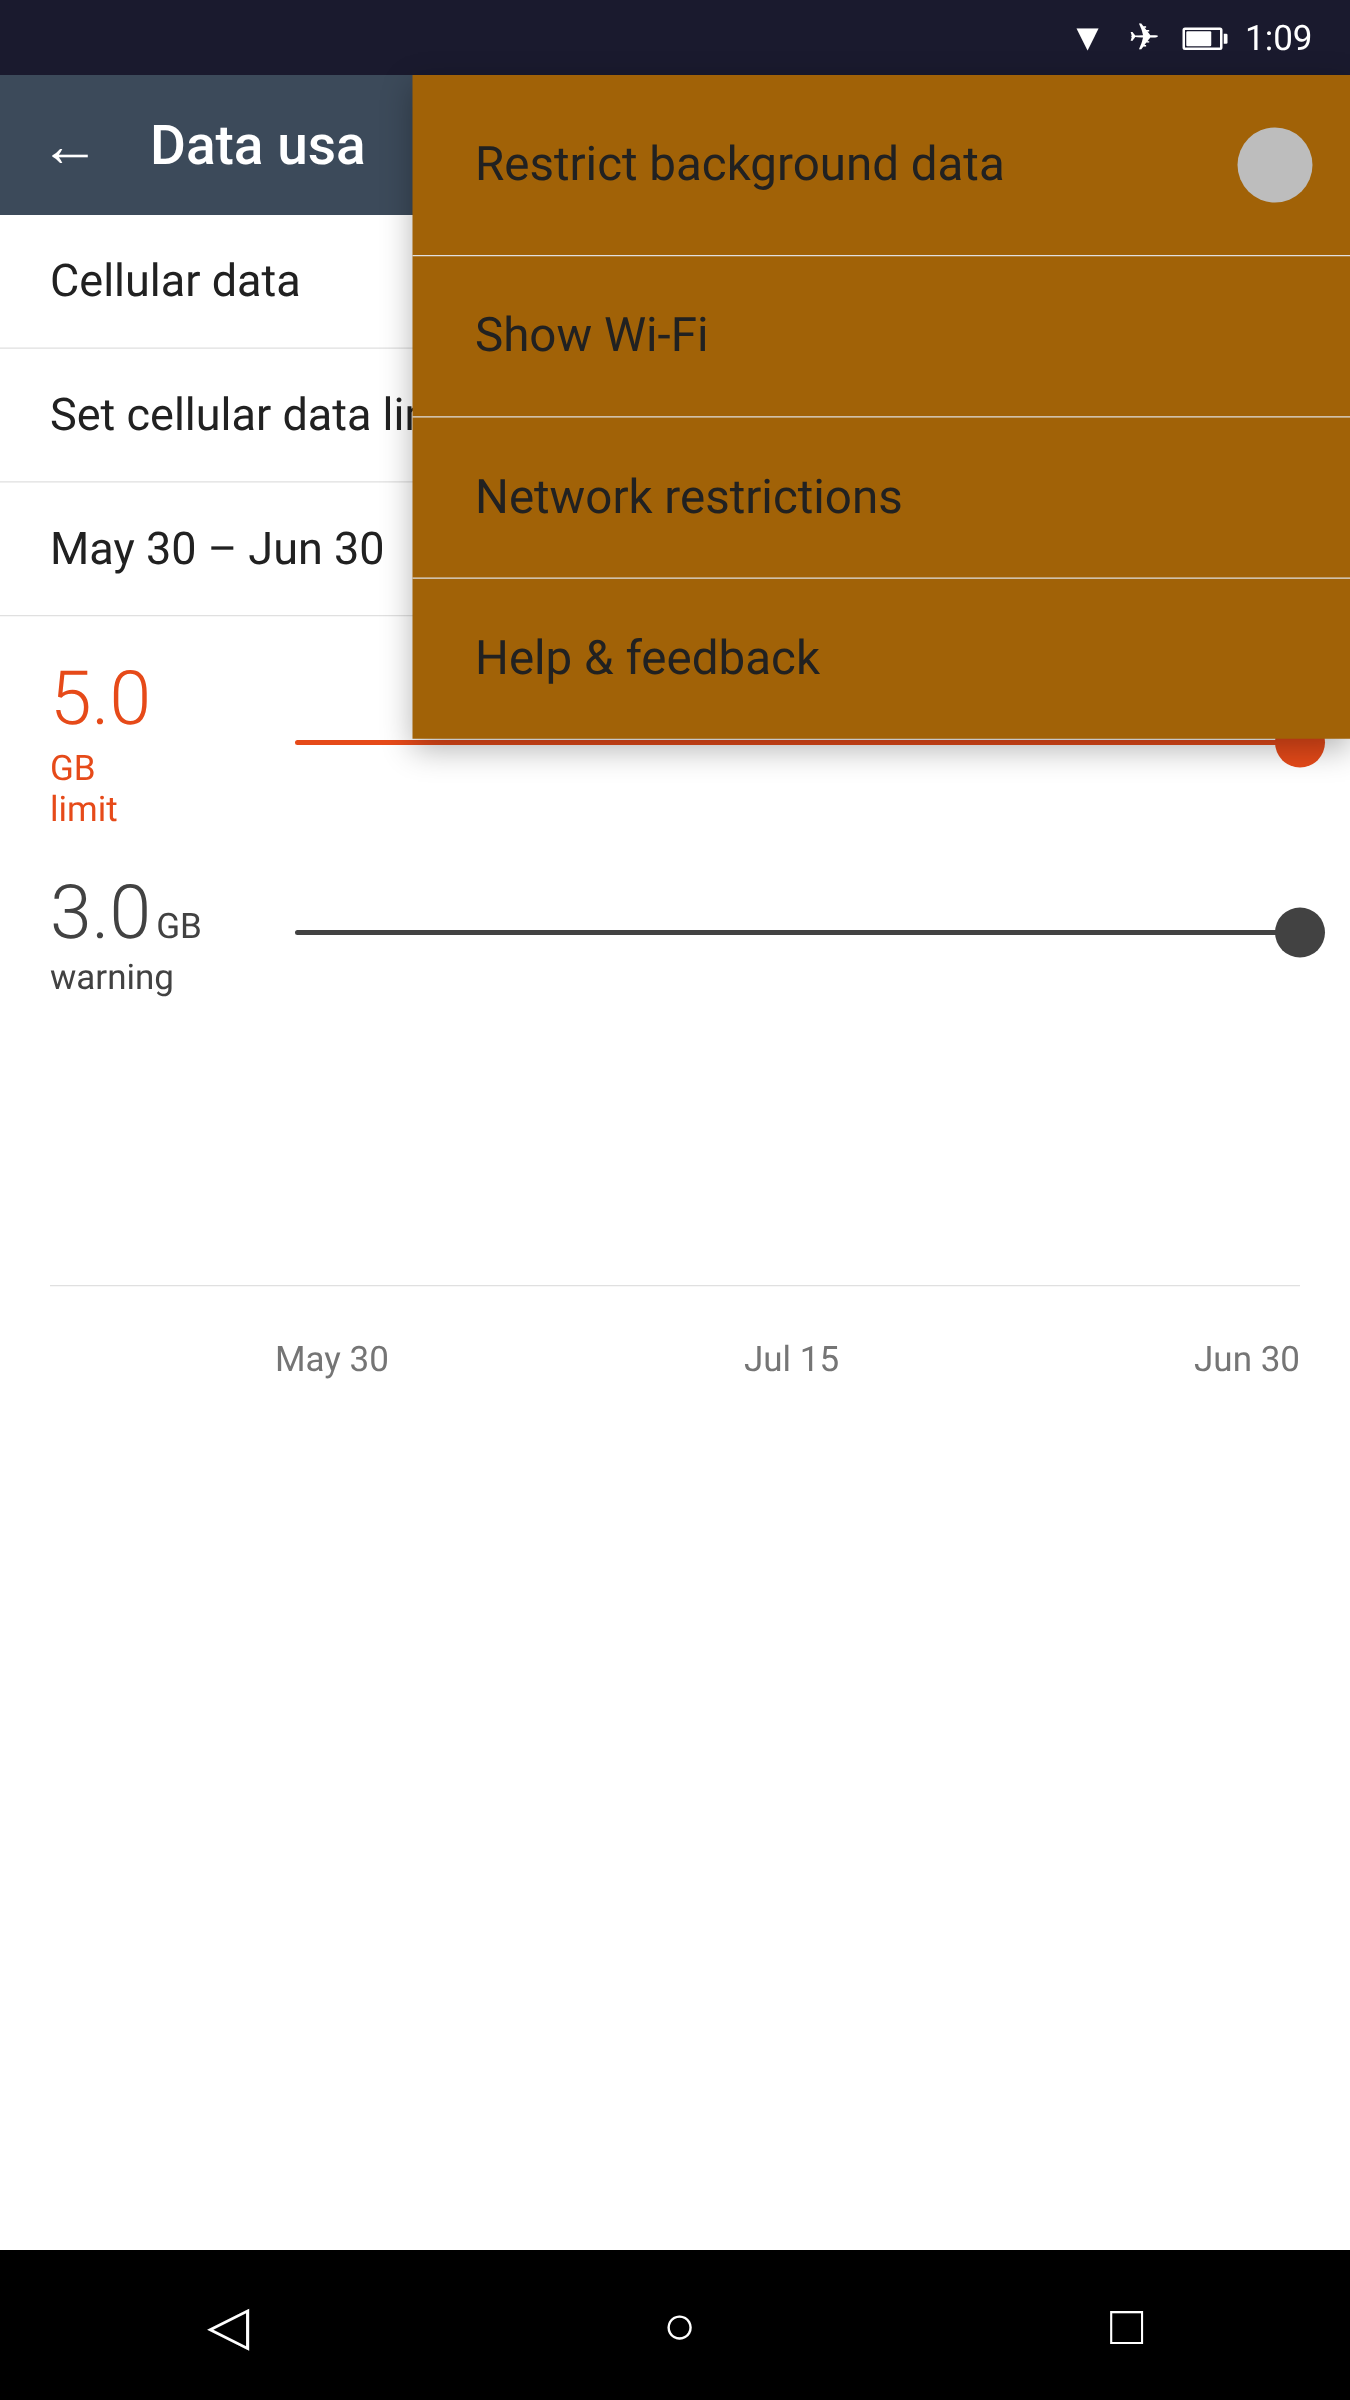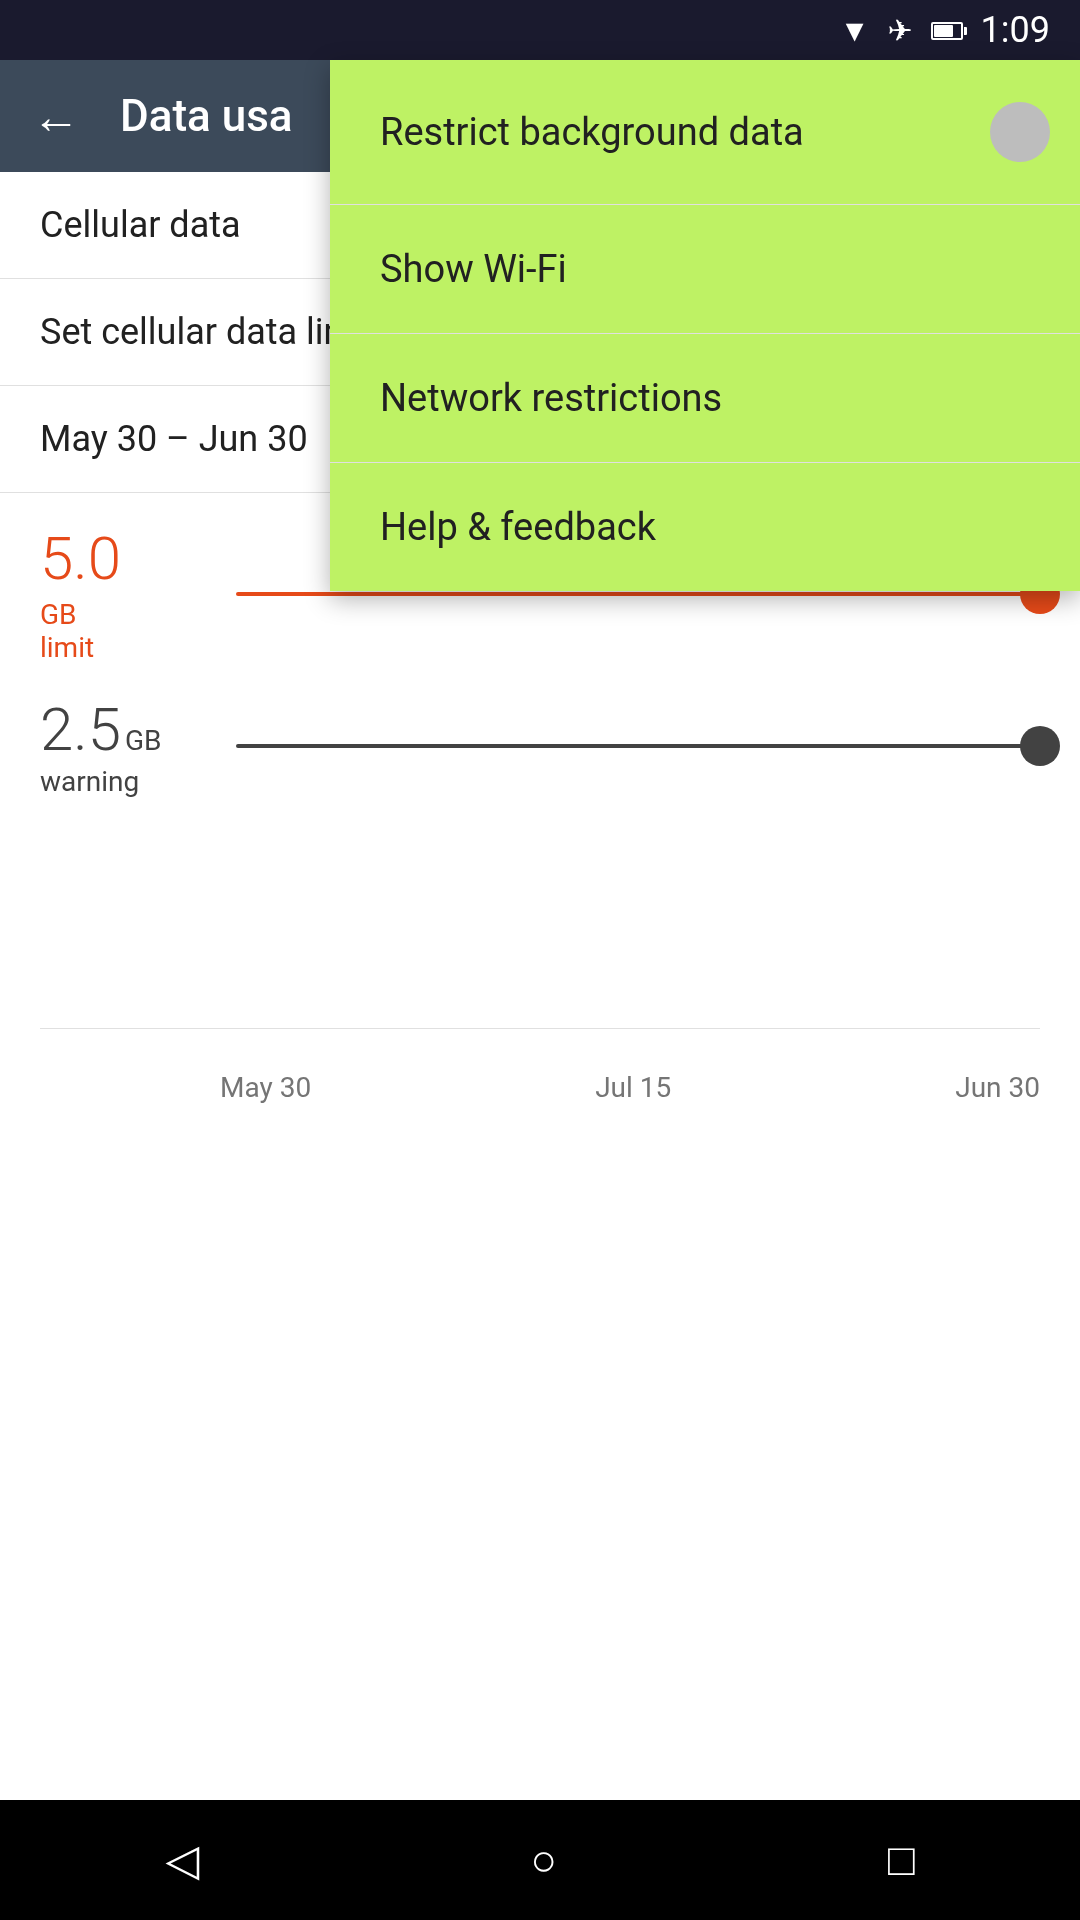--- a/index.html
+++ b/index.html
@@ -26,21 +26,21 @@
     }
 
     .status-icons {
       display: flex;
       align-items: center;
       gap: 18px;
     }
 
     .status-time {
       color: #fff;
-      font-size: 36px;
+      font-size: 28px;
       font-weight: 400;
     }
 
     
     .app-bar {
       width: 100%;
       height: 112px;
       background: #3c4a5a;
       display: flex;
       align-items: center;
@@ -200,21 +200,21 @@
       color: #757575;
       line-height: 1.5;
     }
 
     
     .dropdown-overlay {
       position: absolute;
       top: 60px;
       right: 0;
       width: 750px;
-      background: #bef264;
+      background: #a16207;
       box-shadow: 0 8px 24px rgba(0,0,0,0.3);
       z-index: 100;
     }
 
     .menu-item {
       width: 100%;
       padding: 42px 50px;
       border-bottom: 1px solid #e0e0e0;
       display: flex;
       align-items: center;
@@ -340,21 +340,21 @@
         <span class="limit-text">limit</span>
       </div>
       <div class="slider-track">
         <div class="slider-thumb-orange"></div>
       </div>
     </div>
 
     <div class="warning-line">
       <div class="warning-label">
         <span style="display:flex; align-items:baseline; gap:4px;">
-          <span class="warning-value">2.5</span>
+          <span class="warning-value">3.0</span>
           <span class="warning-unit">GB</span>
         </span>
         <span class="warning-text">warning</span>
       </div>
       <div class="slider-track-dark">
         <div class="slider-thumb-dark"></div>
       </div>
     </div>
 
     <div style="height: 200px;"></div>

